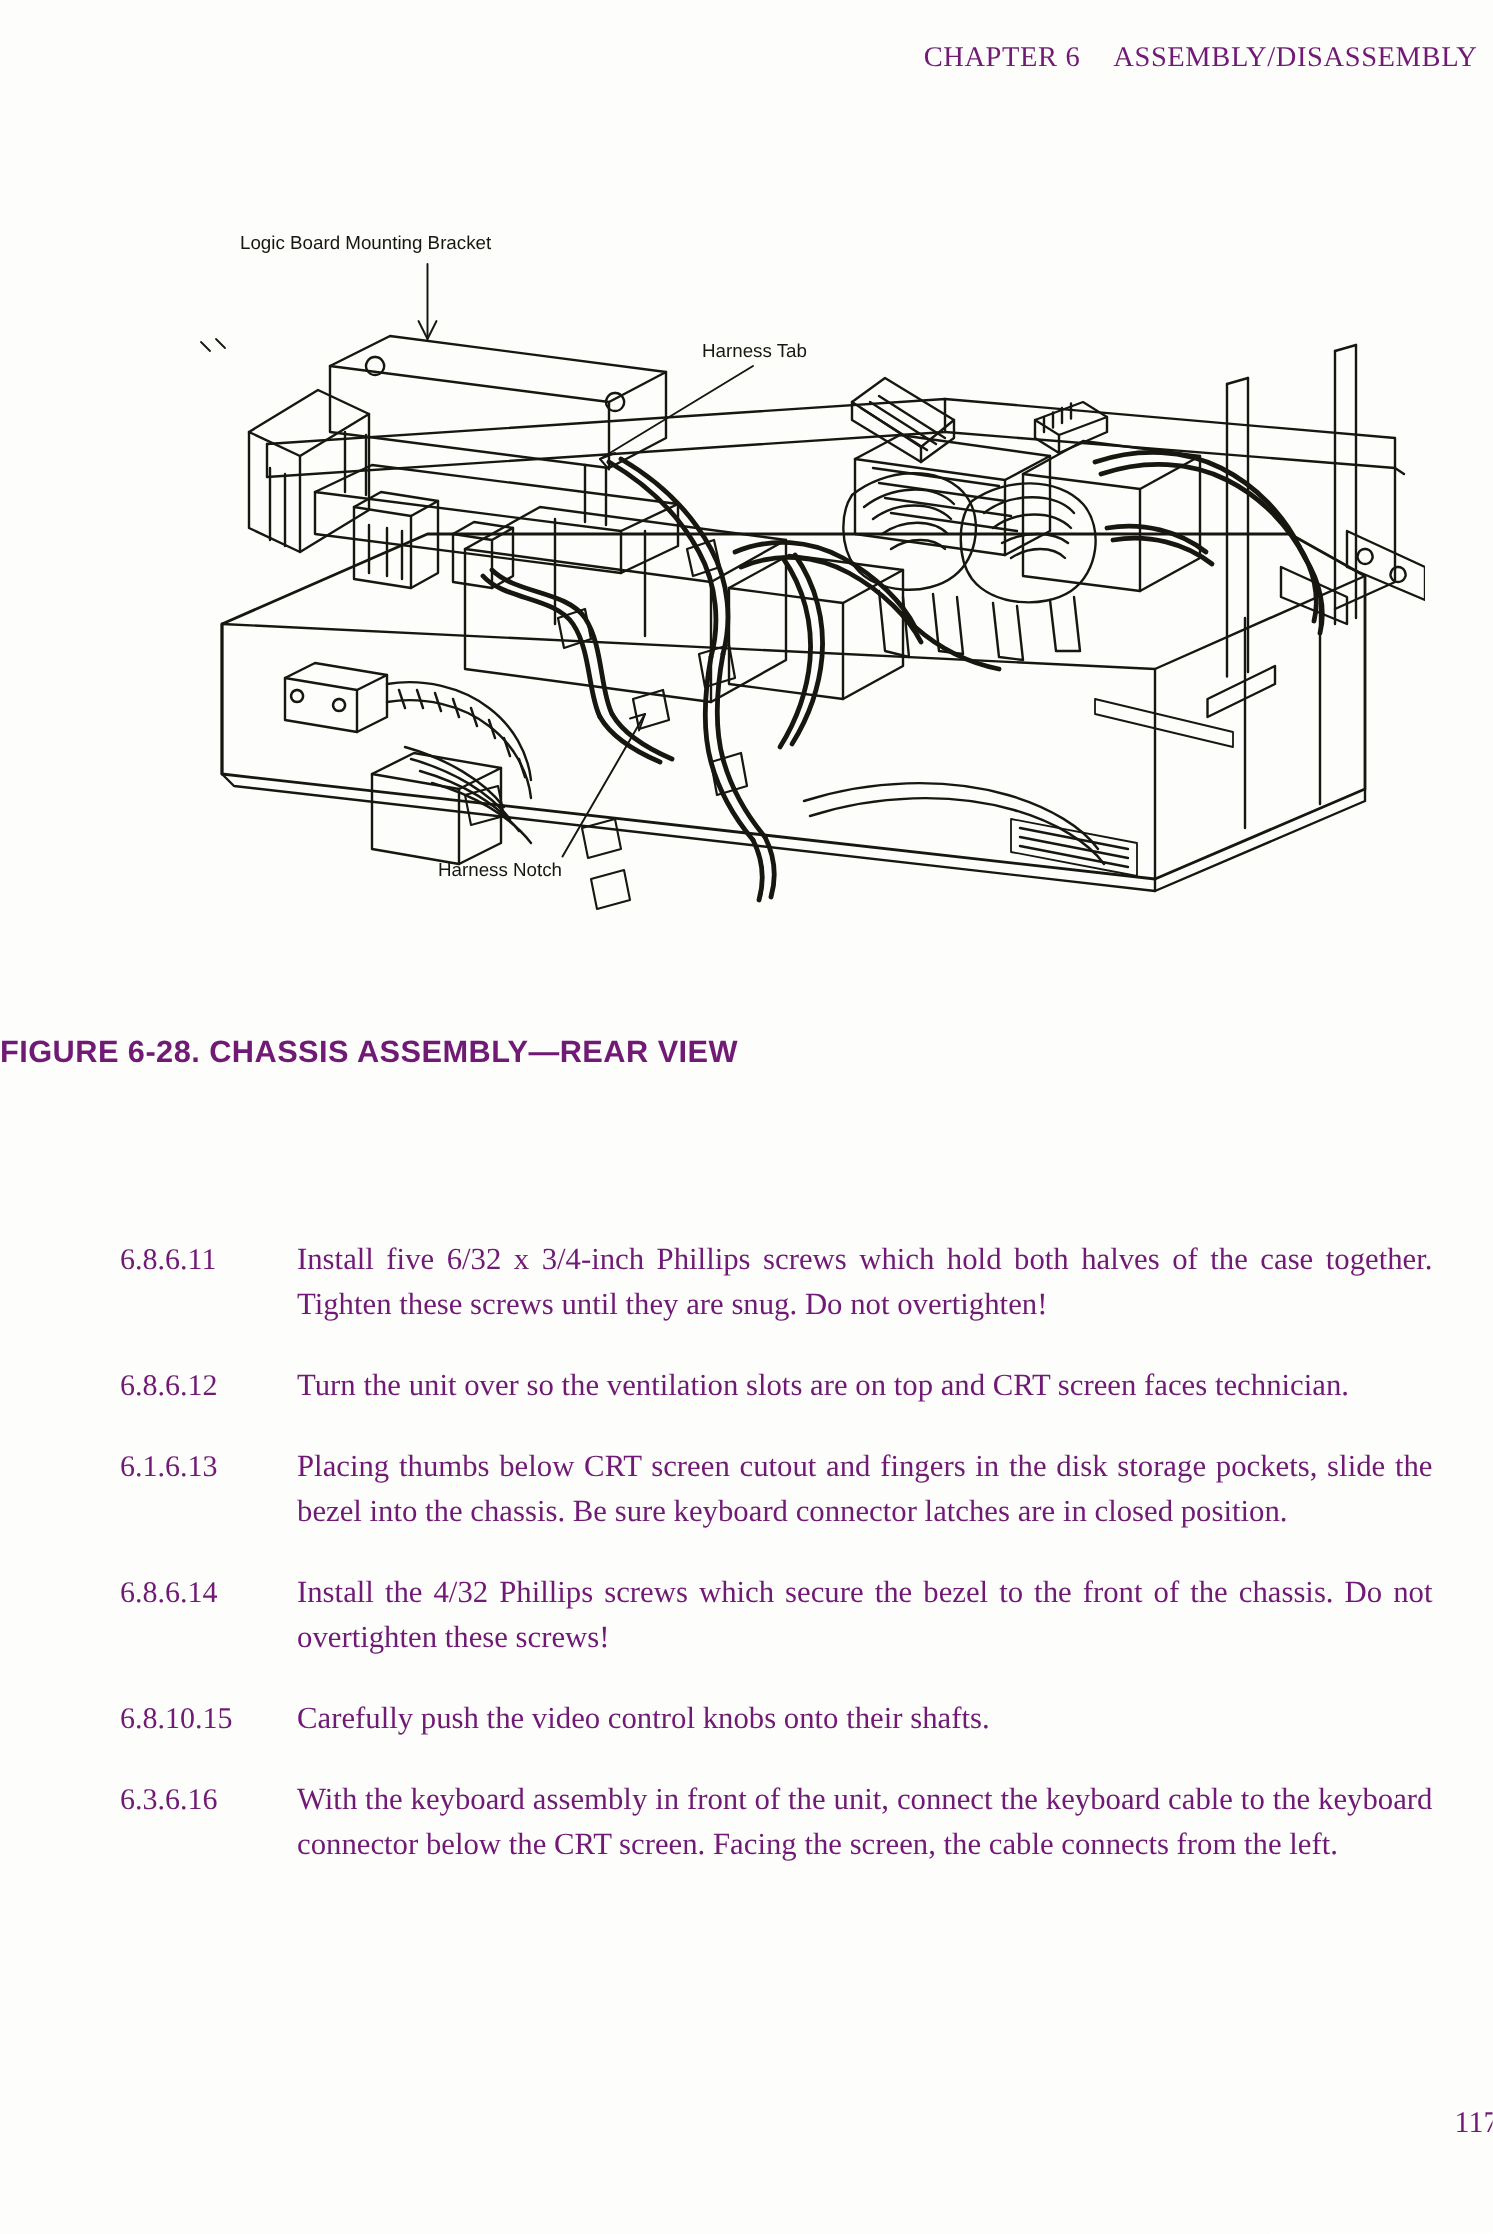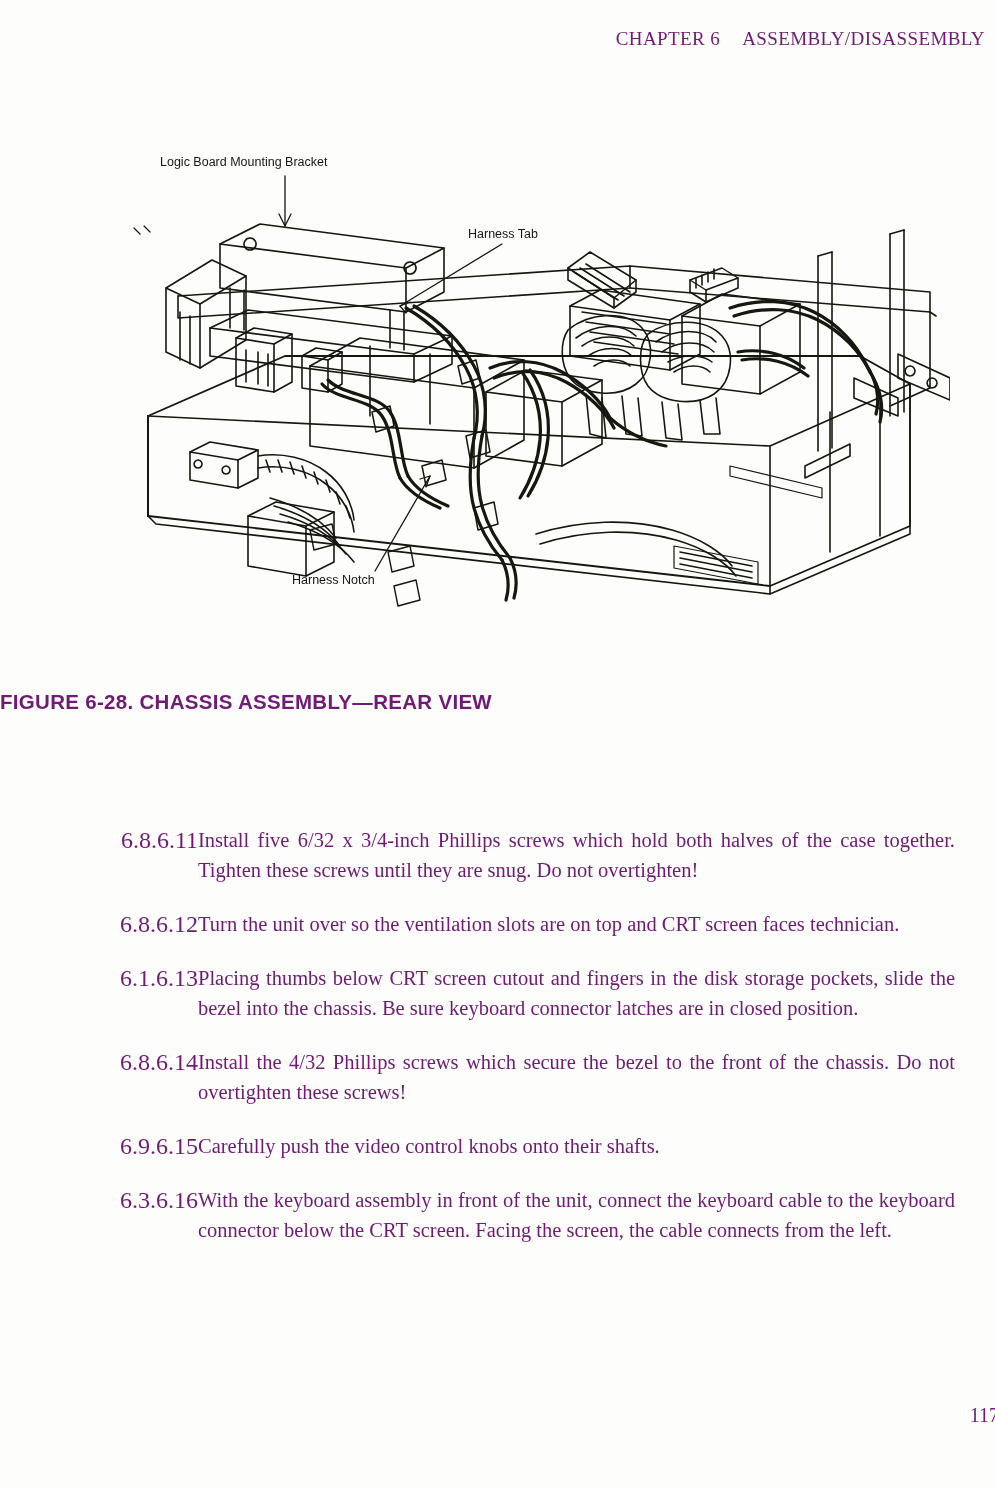--- a/index.html
+++ b/index.html
@@ -68,24 +68,23 @@
     left: 80px;
     width: 875px;
   }
   .step {
     display: flex;
     margin-bottom: 24px;
   }
   .step-num {
     width: 118px;
     flex: 0 0 118px;
-    font-size: 24px;
+    font-size: 20px;
     line-height: 30px;
     white-space: nowrap;
-    text-align: right;
   }
   .step-text {
     flex: 1 1 auto;
     font-size: 20.5px;
     line-height: 30px;
     text-align: justify;
     text-justify: inter-word;
   }
   .step-text b {
     font-weight: normal;
@@ -311,21 +310,21 @@
       <div class="step-num">6.1.6.13</div>
       <div class="step-text"><span>Placing thumbs below CRT screen cutout and fingers in the disk storage pockets, slide the bezel into the chassis. Be sure keyboard connector latches are in closed position.</span></div>
     </div>
 
     <div class="step">
       <div class="step-num">6.8.6.14</div>
       <div class="step-text"><span>Install the 4/32 Phillips screws which secure the bezel to the front of the chassis. </span><b>Do not overtighten these screws!</b></div>
     </div>
 
     <div class="step">
-      <div class="step-num">6.9.6.15</div>
+      <div class="step-num">6.8.10.15</div>
       <div class="step-text"><span>Carefully push the video control knobs onto their shafts.</span></div>
     </div>
 
     <div class="step">
       <div class="step-num">6.3.6.16</div>
       <div class="step-text"><span>With the keyboard assembly in front of the unit, connect the keyboard cable to the keyboard connector below the CRT screen. Facing the screen, the cable connects from the left.</span></div>
     </div>
 
   </div>
 

